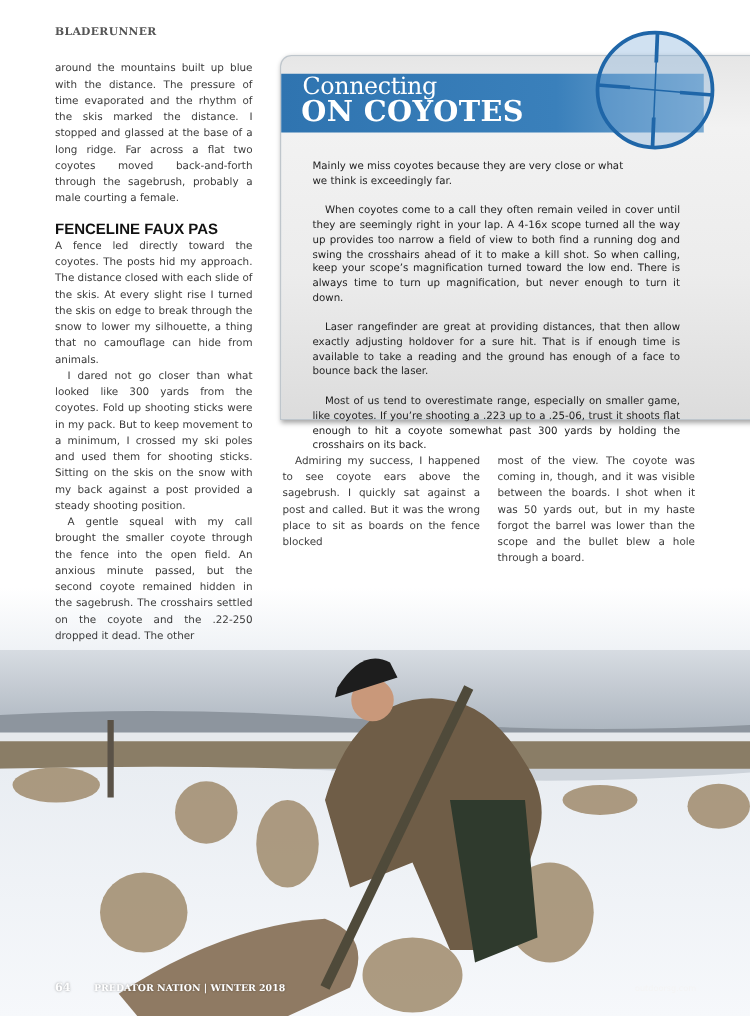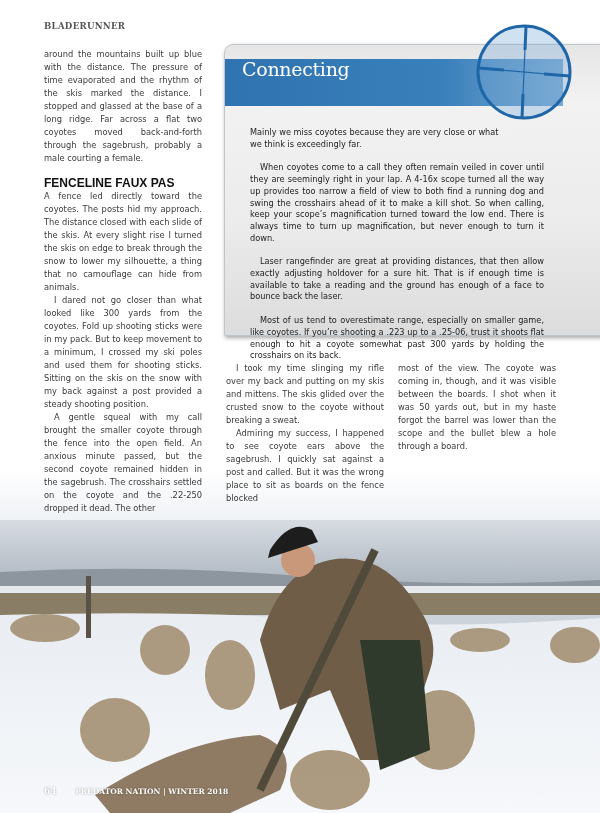--- a/index.html
+++ b/index.html
@@ -49,40 +49,40 @@
     <p>around the mountains built up blue with the distance. The pressure of time evaporated and the rhythm of the skis marked the distance. I stopped and glassed at the base of a long ridge. Far across a flat two coyotes moved back-and-forth through the sagebrush, probably a male courting a female.</p>
     <p class="subhead">FENCELINE FAUX PAS</p>
     <p>A fence led directly toward the coyotes. The posts hid my approach. The distance closed with each slide of the skis. At every slight rise I turned the skis on edge to break through the snow to lower my silhouette, a thing that no camouflage can hide from animals.</p>
     <p class="indent">I dared not go closer than what looked like 300 yards from the coyotes. Fold up shooting sticks were in my pack. But to keep movement to a minimum, I crossed my ski poles and used them for shooting sticks. Sitting on the skis on the snow with my back against a post provided a steady shooting position.</p>
     <p class="indent">A gentle squeal with my call brought the smaller coyote through the fence into the open field. An anxious minute passed, but the second coyote remained hidden in the sagebrush. The crosshairs settled on the coyote and the .22-250 dropped it dead. The other</p>
   </div>
 
   <div class="sidebar">
     <div class="sidebar-band"></div>
     <div class="sb-title1">Connecting</div>
+    <div class="sb-title2">ON COYOTES</div>
     <div class="sb-body">
       <p class="narrow">Mainly we miss coyotes because they are very close or what we think is exceedingly far.</p>
       <p class="indent just">When coyotes come to a call they often remain veiled in cover until they are seemingly right in your lap. A 4-16x scope turned all the way up provides too narrow a field of view to both find a running dog and swing the crosshairs ahead of it to make a kill shot. So when calling, keep your scope’s magnification turned toward the low end. There is always time to turn up magnification, but never enough to turn it down.</p>
       <p class="indent just">Laser rangefinder are great at providing distances, that then allow exactly adjusting holdover for a sure hit. That is if enough time is available to take a reading and the ground has enough of a face to bounce back the laser.</p>
       <p class="indent just">Most of us tend to overestimate range, especially on smaller game, like coyotes. If you’re shooting a .223 up to a .25-06, trust it shoots flat enough to hit a coyote somewhat past 300 yards by holding the crosshairs on its back.</p>
     </div>
   </div>
 
   <svg class="reticle" viewBox="0 0 100 100">
     <circle cx="50" cy="50" r="46" fill="rgba(120,170,215,0.35)" stroke="#1f66a8" stroke-width="3"></circle>
     <line x1="52" y1="4" x2="48" y2="96" stroke="#1f66a8" stroke-width="1.2"></line>
     <line x1="4" y1="46" x2="96" y2="54" stroke="#1f66a8" stroke-width="1.2"></line>
     <line x1="4" y1="46" x2="30" y2="48" stroke="#1f66a8" stroke-width="3"></line>
     <line x1="70" y1="52" x2="96" y2="54" stroke="#1f66a8" stroke-width="3"></line>
     <line x1="52" y1="4" x2="51" y2="28" stroke="#1f66a8" stroke-width="3"></line>
     <line x1="49" y1="72" x2="48" y2="96" stroke="#1f66a8" stroke-width="3"></line>
   </svg>
 
   <div class="col col2">
-    <p class="indent">I took my time slinging my rifle over my back and putting on my skis and mittens. The skis glided over the crusted snow to the coyote without breaking a sweat.</p>
     <p class="indent">Admiring my success, I happened to see coyote ears above the sagebrush. I quickly sat against a post and called. But it was the wrong place to sit as boards on the fence blocked</p>
   </div>
 
   <div class="col col3">
     <p>most of the view. The coyote was coming in, though, and it was visible between the boards. I shot when it was 50 yards out, but in my haste forgot the barrel was lower than the scope and the bullet blew a hole through a board.</p>
   </div>
 
   <svg class="photo" viewBox="0 0 600 293" preserveAspectRatio="none">
     <defs>
       <linearGradient id="sky" x1="0" y1="0" x2="0" y2="1">

